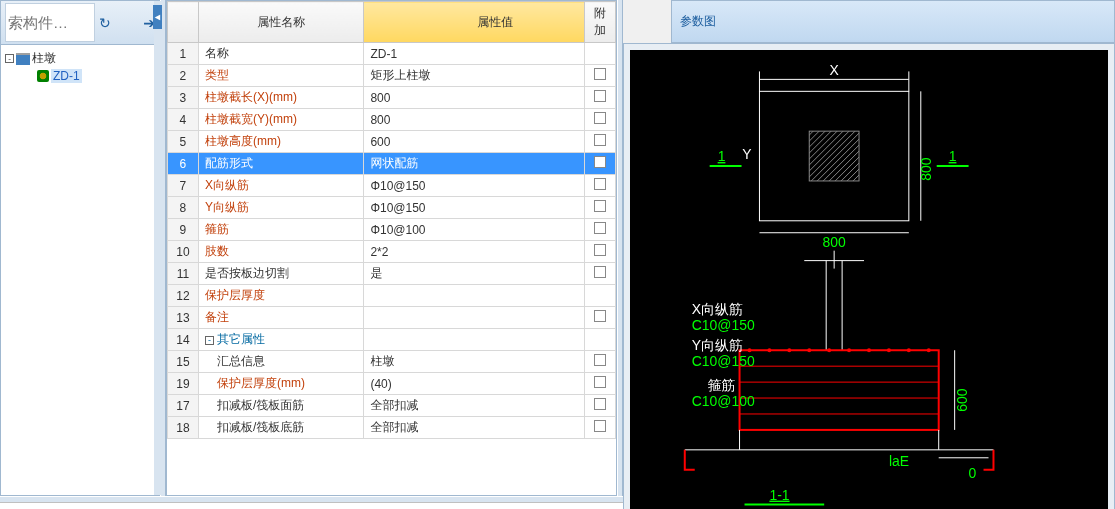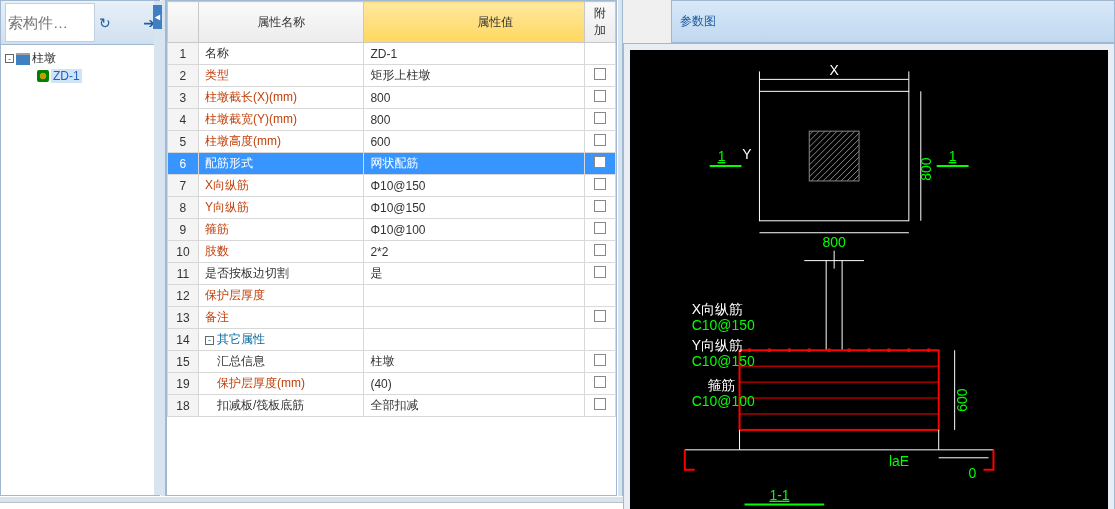--- a/index.html
+++ b/index.html
@@ -185,20 +185,26 @@
               <td class="val">柱墩</td>
               <td class="add"><span class="chk"></span></td>
             </tr>
             <tr>
               <td class="rn">19</td>
               <td class="name ">　保护层厚度(mm)</td>
               <td class="val">(40)</td>
               <td class="add"><span class="chk"></span></td>
             </tr>
             <tr>
+              <td class="rn">17</td>
+              <td class="name black">　扣减板/筏板面筋</td>
+              <td class="val">全部扣减</td>
+              <td class="add"><span class="chk"></span></td>
+            </tr>
+            <tr>
               <td class="rn">18</td>
               <td class="name black">　扣减板/筏板底筋</td>
               <td class="val">全部扣减</td>
               <td class="add"><span class="chk"></span></td>
             </tr>
           </tbody>
       </table>
     </div>
   </div>
 

